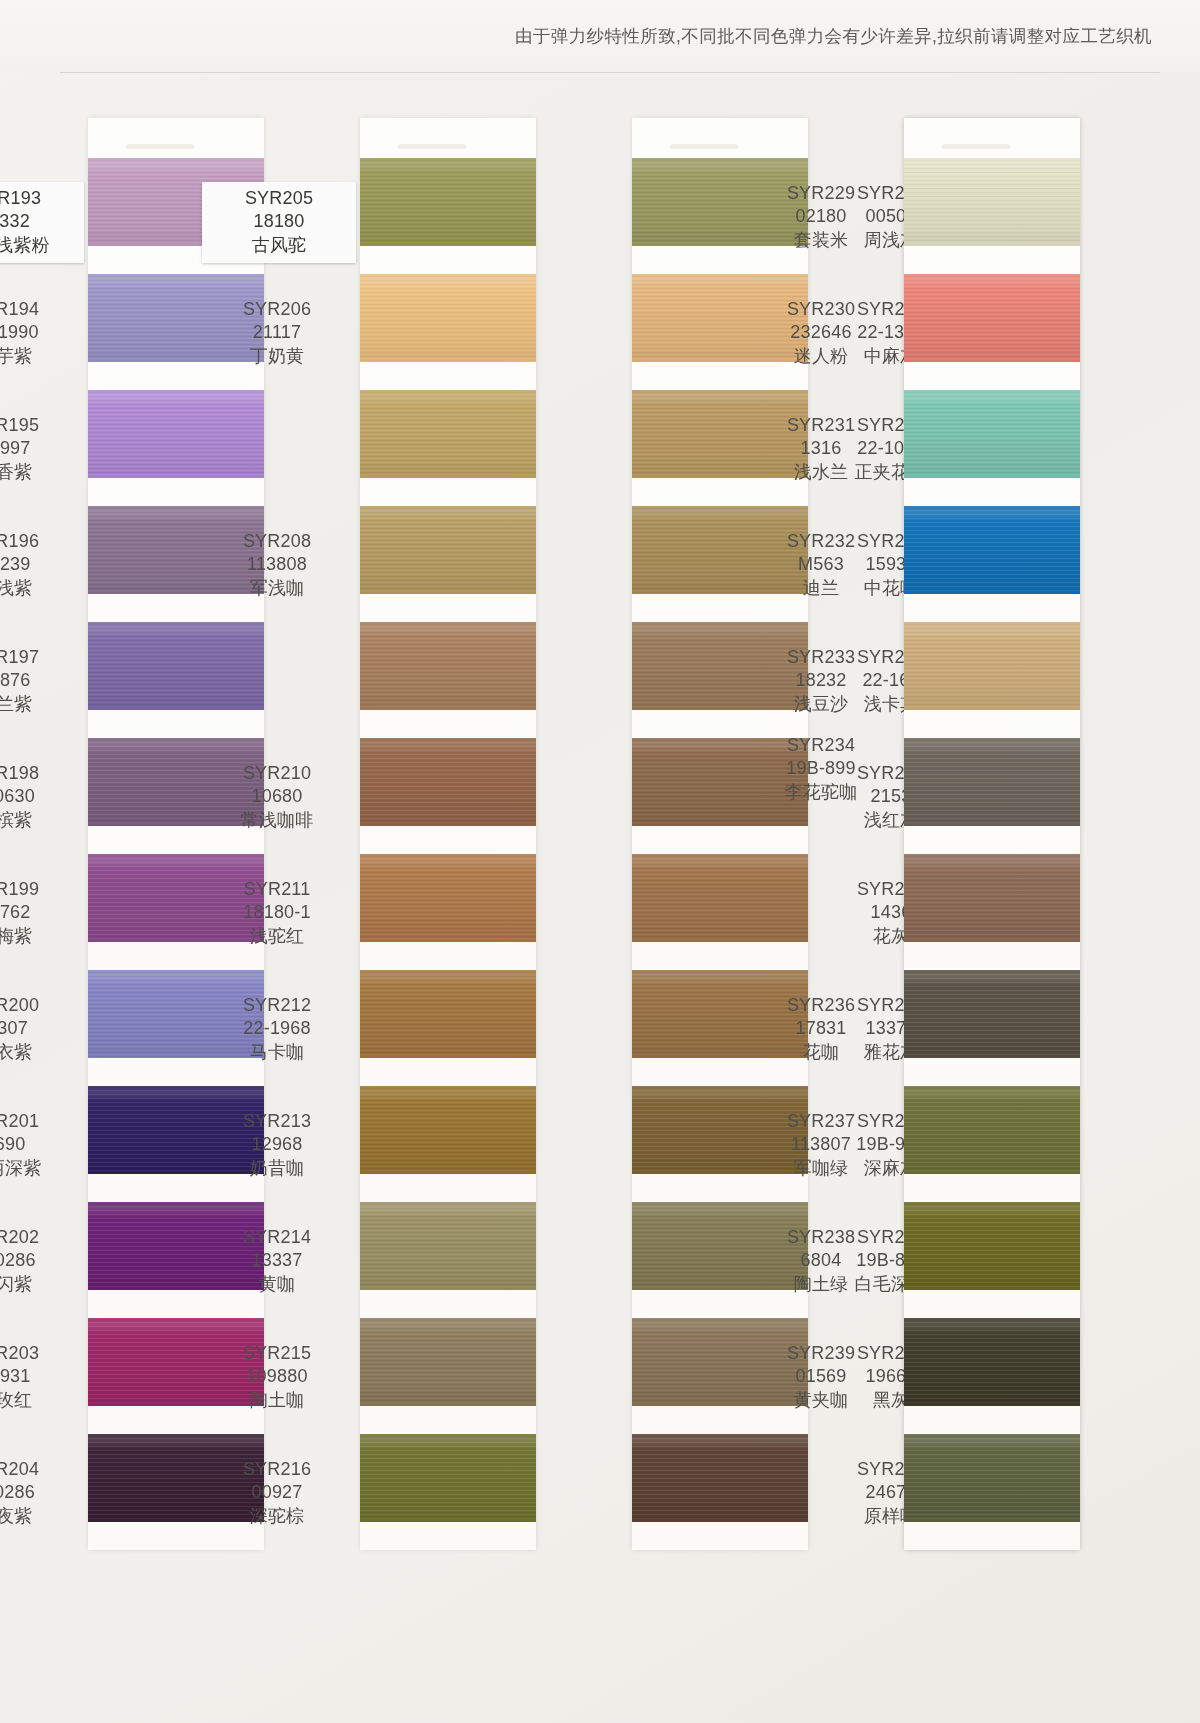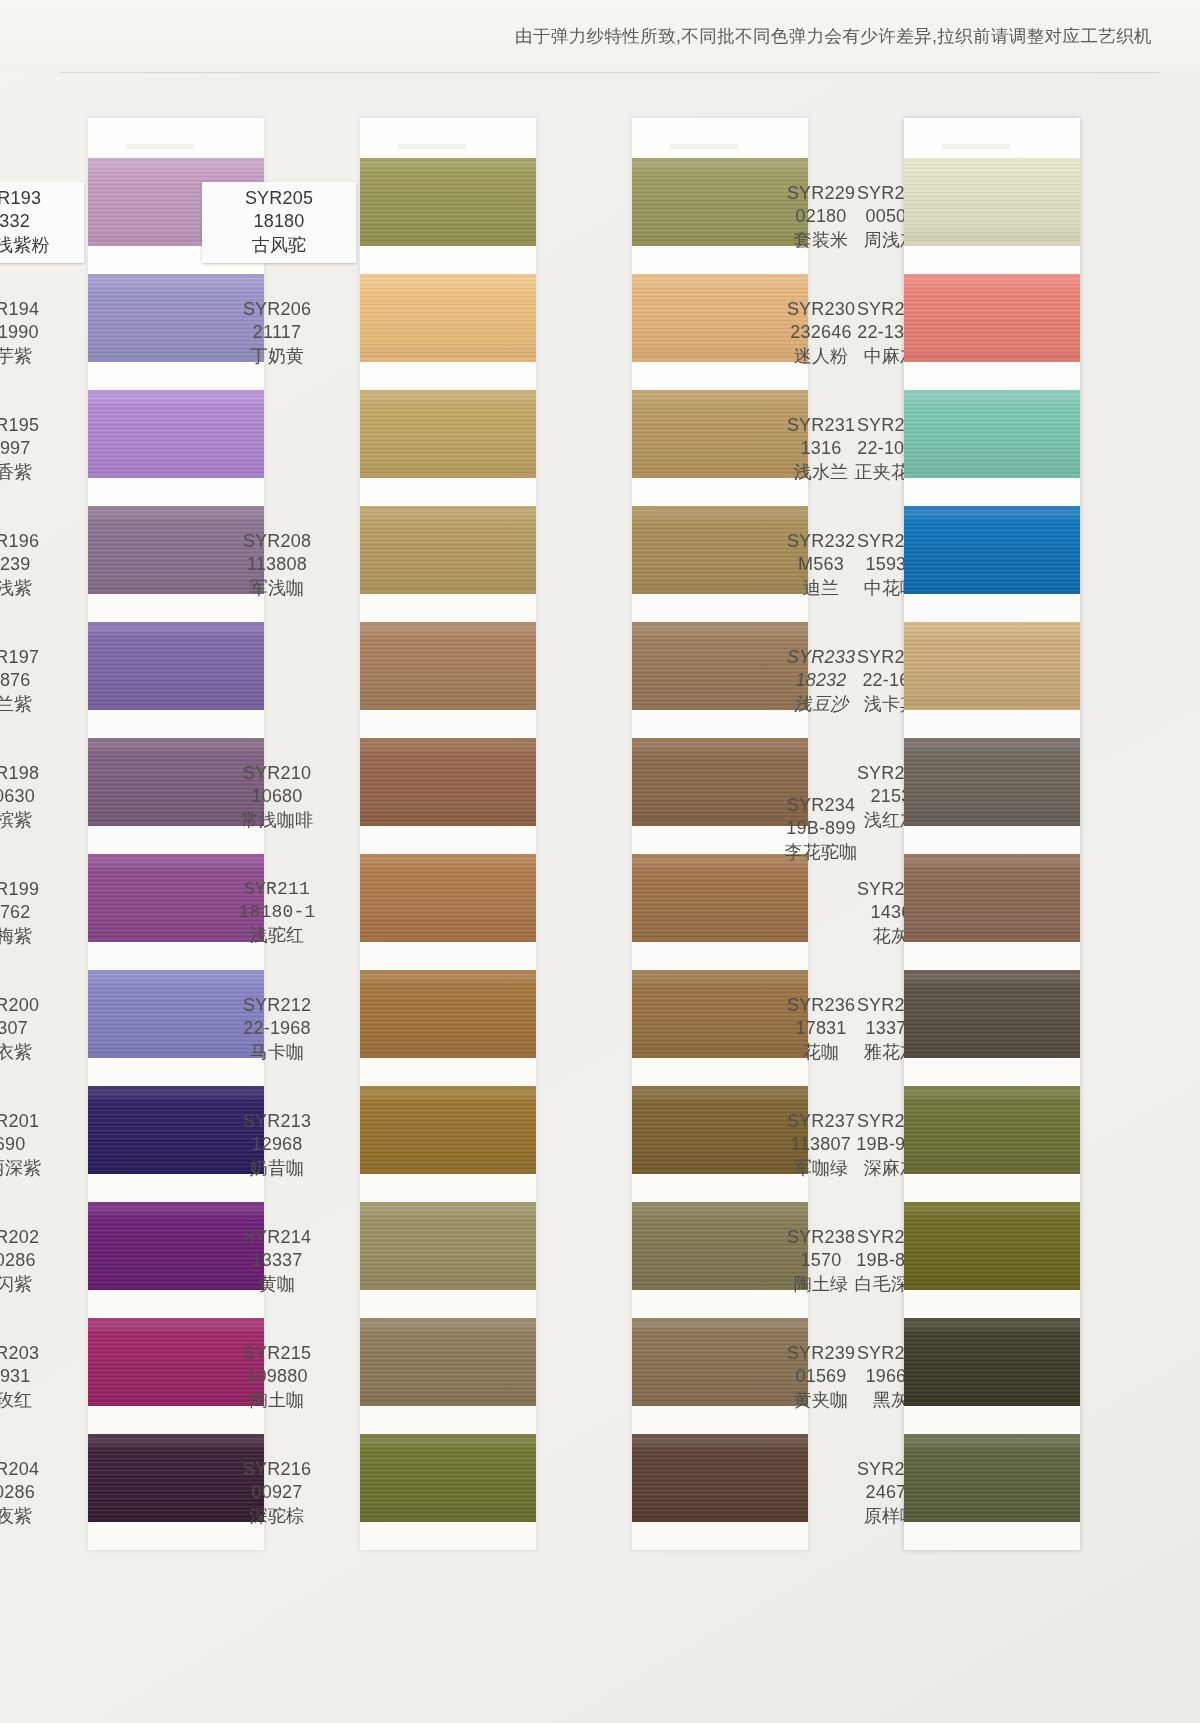--- a/index.html
+++ b/index.html
@@ -355,21 +355,21 @@
           <span class="num">10680</span>
           <span class="name">常浅咖啡</span>
         </div>
         <div class="swatch" style="top: 736px; height: 88px;">
           <div class="yarn" style="background: rgb(176, 121, 74);"></div>
           <div class="threads"></div>
           <div class="sheen"></div>
           <div class="fuzz-top" style="background: rgb(176, 121, 74);"></div>
           <div class="fuzz-bot" style="background: rgb(176, 121, 74);"></div>
         </div>
-        <div class="label left" style="top: 760px; left: -158px; font-family: Liberation Mono, monospace;">
+        <div class="label left" style="top: 760px; left: -158px;">
           <span class="code">SYR211</span>
           <span class="num">18180-1</span>
           <span class="name">浅驼红</span>
         </div>
         <div class="swatch" style="top: 852px; height: 88px;">
           <div class="yarn" style="background: rgb(164, 118, 62);"></div>
           <div class="threads"></div>
           <div class="sheen"></div>
           <div class="fuzz-top" style="background: rgb(164, 118, 62);"></div>
           <div class="fuzz-bot" style="background: rgb(164, 118, 62);"></div>
@@ -625,33 +625,33 @@
           <span class="num">M563</span>
           <span class="name">迪兰</span>
         </div>
         <div class="swatch" style="top: 504px; height: 88px;">
           <div class="yarn" style="background: rgb(179, 171, 147);"></div>
           <div class="threads"></div>
           <div class="sheen"></div>
           <div class="fuzz-top" style="background: rgb(179, 171, 147);"></div>
           <div class="fuzz-bot" style="background: rgb(179, 171, 147);"></div>
         </div>
-        <div class="label left" style="top: 528px; left: -158px; font-style: italic;">
+        <div class="label left" style="top: 528px; left: -158px;">
           <span class="code">SYR233</span>
           <span class="num">18232</span>
           <span class="name">浅豆沙</span>
         </div>
         <div class="swatch" style="top: 620px; height: 88px;">
           <div class="yarn" style="background: rgb(141, 140, 133);"></div>
           <div class="threads"></div>
           <div class="sheen"></div>
           <div class="fuzz-top" style="background: rgb(141, 140, 133);"></div>
           <div class="fuzz-bot" style="background: rgb(141, 140, 133);"></div>
         </div>
-        <div class="label left" style="top: 676px; left: -158px;">
+        <div class="label left" style="top: 616px; left: -158px;">
           <span class="code">SYR234</span>
           <span class="num">19B-899</span>
           <span class="name">李花驼咖</span>
         </div>
         <div class="swatch" style="top: 736px; height: 88px;">
           <div class="yarn" style="background: rgb(122, 129, 136);"></div>
           <div class="threads"></div>
           <div class="sheen"></div>
           <div class="fuzz-top" style="background: rgb(122, 129, 136);"></div>
           <div class="fuzz-bot" style="background: rgb(122, 129, 136);"></div>
@@ -682,21 +682,21 @@
         </div>
         <div class="swatch" style="top: 1084px; height: 88px;">
           <div class="yarn" style="background: rgb(62, 67, 71);"></div>
           <div class="threads"></div>
           <div class="sheen"></div>
           <div class="fuzz-top" style="background: rgb(62, 67, 71);"></div>
           <div class="fuzz-bot" style="background: rgb(62, 67, 71);"></div>
         </div>
         <div class="label left" style="top: 1108px; left: -158px;">
           <span class="code">SYR238</span>
-          <span class="num">1570</span>
+          <span class="num">6804</span>
           <span class="name">陶土绿</span>
         </div>
         <div class="swatch" style="top: 1200px; height: 88px;">
           <div class="yarn" style="background: rgb(76, 81, 87);"></div>
           <div class="threads"></div>
           <div class="sheen"></div>
           <div class="fuzz-top" style="background: rgb(76, 81, 87);"></div>
           <div class="fuzz-bot" style="background: rgb(76, 81, 87);"></div>
         </div>
         <div class="label left" style="top: 1224px; left: -158px;">

